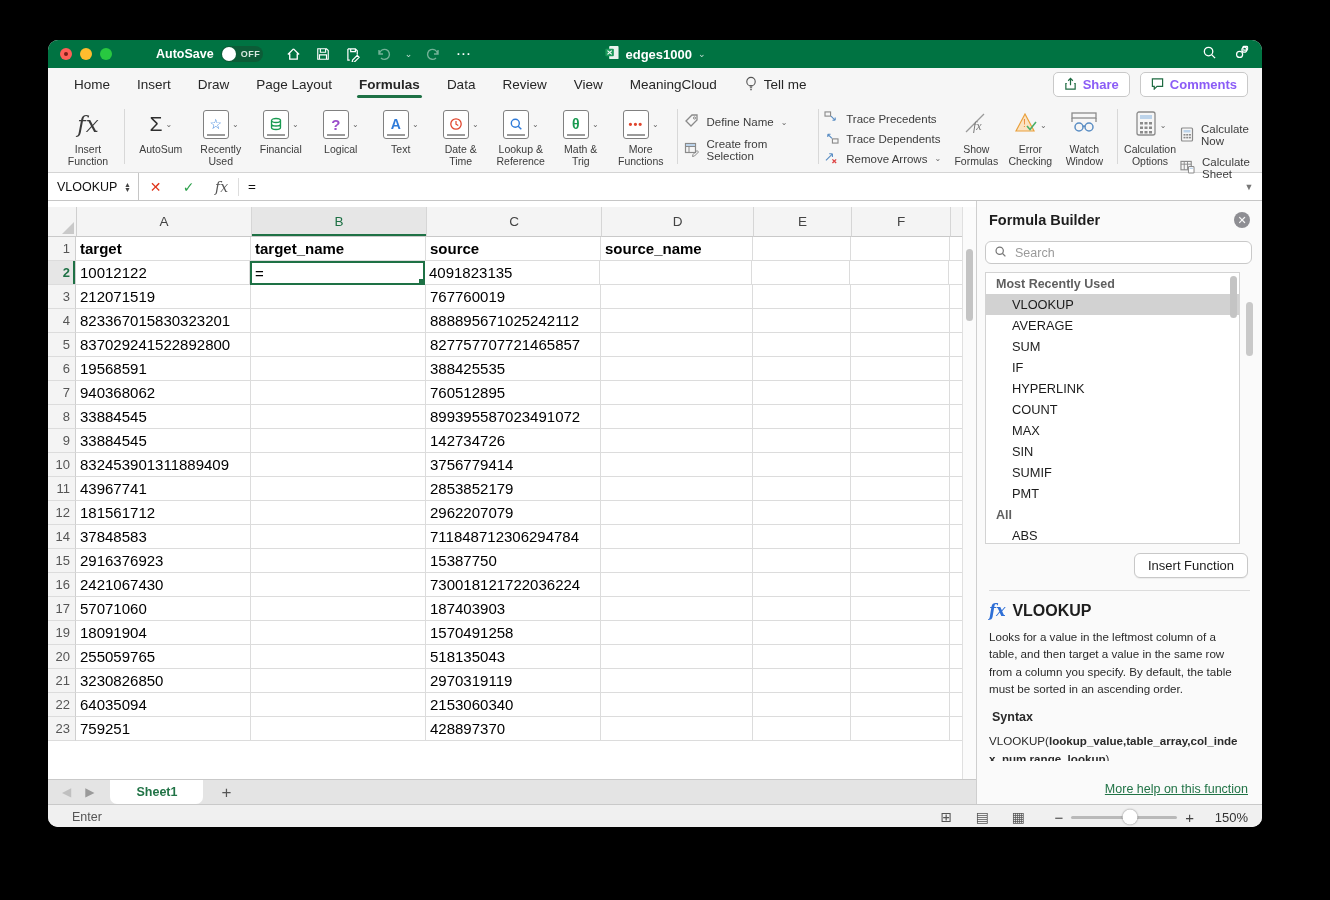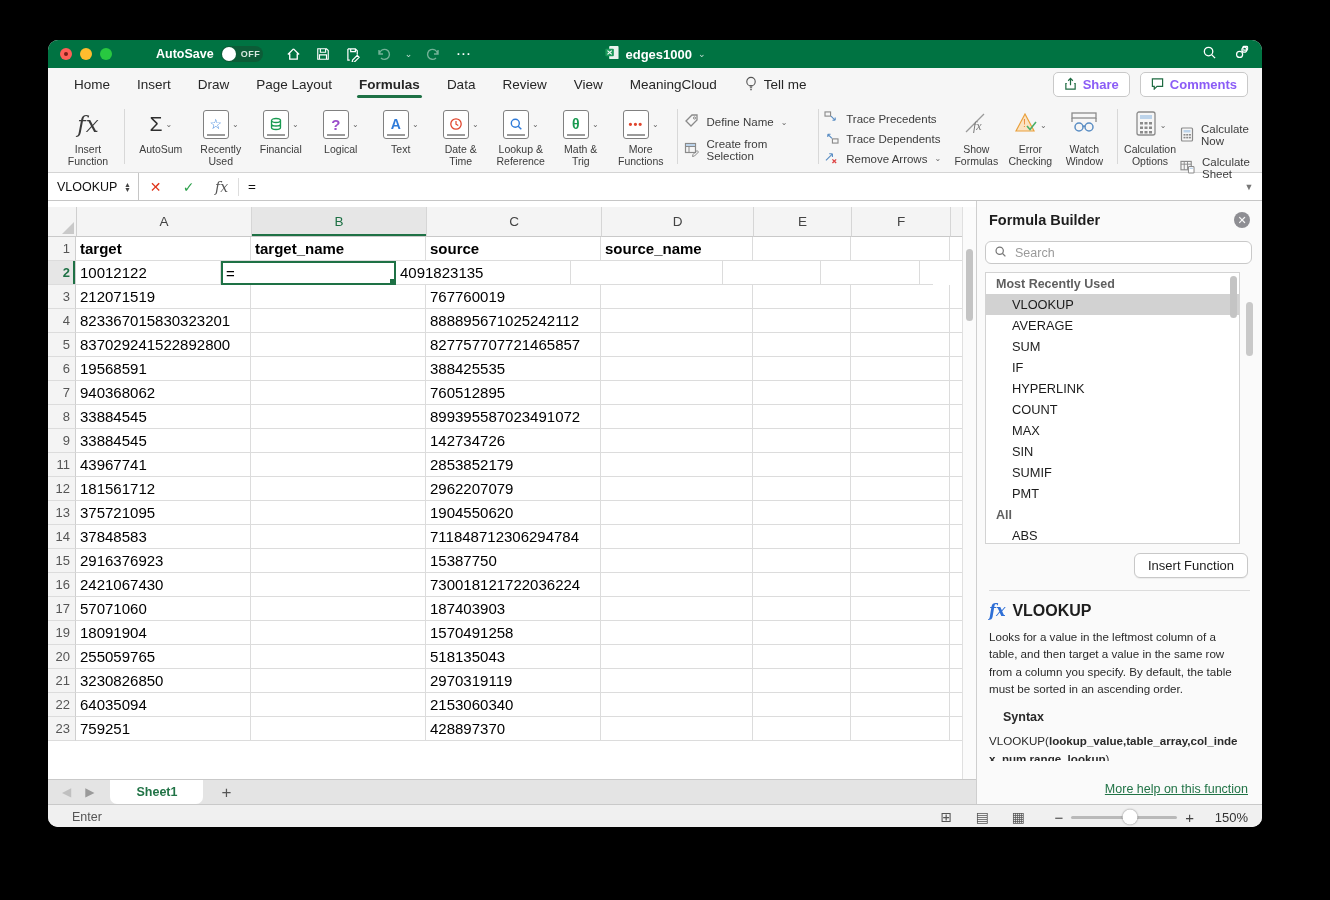--- a/index.html
+++ b/index.html
@@ -110,21 +110,21 @@
   .litem{font-size:12.8px;color:#1c1c1c;padding:3px 0 3px 26px;}
   .litem.sel{background:#d2d2d2;}
   .plist .thumb{position:absolute;top:3px;right:2px;width:7px;height:42px;border-radius:4px;background:#c4c4c4;}
   .pinsert{display:flex;justify-content:flex-end;margin:9px 14px 0 0;}
   .insbtn{background:#fff;border:1px solid #c8c8c8;border-radius:6px;padding:4px 13px;font-size:13px;color:#1c1c1c;box-shadow:0 1px 1px rgba(0,0,0,.06);}
   .phr{height:1px;background:#dcdcdc;margin:12px 12px 0 12px;}
   .pfn{display:flex;align-items:baseline;gap:7px;padding:10px 12px 0 12px;}
   .pfn .fxb{font-family:"DejaVu Serif",serif;font-style:italic;font-size:16px;color:#2f6fd6;font-weight:bold;}
   .pfn .nm{font-size:16px;font-weight:bold;color:#1d1d1d;}
   .pdesc{margin:8px 24px 0 12px;font-size:11.6px;line-height:1.5;color:#2a2a2a;position:relative;height:133px;overflow:hidden;}
-  .pdesc .syn{font-weight:bold;font-size:12.5px;margin:10px 14px 6px;}
+  .pdesc .syn{font-weight:bold;font-size:12.5px;margin:10px 3px 6px;}
   .pdesc .synbody{word-break:break-all;}
   .descsb{position:absolute;top:101px;right:9px;width:7px;height:54px;border-radius:4px;background:#c9c9c9;}
   .phelp{position:absolute;right:14px;bottom:8px;font-size:12.5px;color:#217346;text-decoration:underline;}
 </style>
 </head>
 <body>
 
 <div class="win">
 
   <div class="titlebar">
@@ -508,21 +508,21 @@
               <div class="cell hdr" style="width: 175px;">target</div>
               <div class="cell hdr" style="width: 175px;">target_name</div>
               <div class="cell hdr" style="width: 175px;">source</div>
               <div class="cell hdr" style="width: 152px;">source_name</div>
               <div class="cell hdr" style="width: 98px;"></div>
               <div class="cell hdr" style="width: 99px;"></div>
               <div class="cell" style="width: 13px; border-right: none;"></div>
             </div>
             <div class="grow">
               <div class="rowhdr sel">2</div>
-              <div class="cell" style="width: 145px;">10012122</div>
+              <div class="cell" style="width: 174px;">10012122</div>
               <div class="cell active" style="width: 175px;">=</div>
               <div class="cell" style="width: 175px;">4091823135</div>
               <div class="cell" style="width: 152px;"></div>
               <div class="cell" style="width: 98px;"></div>
               <div class="cell" style="width: 99px;"></div>
               <div class="cell" style="width: 13px; border-right: none;"></div>
             </div>
             <div class="grow">
               <div class="rowhdr">3</div>
               <div class="cell" style="width: 175px;">212071519</div>
@@ -587,44 +587,44 @@
               <div class="rowhdr">9</div>
               <div class="cell" style="width: 175px;">33884545</div>
               <div class="cell" style="width: 175px;"></div>
               <div class="cell" style="width: 175px;">142734726</div>
               <div class="cell" style="width: 152px;"></div>
               <div class="cell" style="width: 98px;"></div>
               <div class="cell" style="width: 99px;"></div>
               <div class="cell" style="width: 13px; border-right: none;"></div>
             </div>
             <div class="grow">
+              <div class="rowhdr">10</div>
+              <div class="cell" style="width: 175px;">832453901311889409</div>
+              <div class="cell" style="width: 175px;"></div>
+              <div class="cell" style="width: 175px;">3756779414</div>
+              <div class="cell" style="width: 152px;"></div>
+              <div class="cell" style="width: 98px;"></div>
+              <div class="cell" style="width: 99px;"></div>
+              <div class="cell" style="width: 13px; border-right: none;"></div>
+            </div>
+            <div class="grow">
               <div class="rowhdr">11</div>
               <div class="cell" style="width: 175px;">43967741</div>
               <div class="cell" style="width: 175px;"></div>
               <div class="cell" style="width: 175px;">2853852179</div>
               <div class="cell" style="width: 152px;"></div>
               <div class="cell" style="width: 98px;"></div>
               <div class="cell" style="width: 99px;"></div>
               <div class="cell" style="width: 13px; border-right: none;"></div>
             </div>
             <div class="grow">
               <div class="rowhdr">12</div>
               <div class="cell" style="width: 175px;">181561712</div>
               <div class="cell" style="width: 175px;"></div>
               <div class="cell" style="width: 175px;">2962207079</div>
-              <div class="cell" style="width: 152px;"></div>
-              <div class="cell" style="width: 98px;"></div>
-              <div class="cell" style="width: 99px;"></div>
-              <div class="cell" style="width: 13px; border-right: none;"></div>
-            </div>
-            <div class="grow">
-              <div class="rowhdr">13</div>
-              <div class="cell" style="width: 175px;">375721095</div>
-              <div class="cell" style="width: 175px;"></div>
-              <div class="cell" style="width: 175px;">1904550620</div>
               <div class="cell" style="width: 152px;"></div>
               <div class="cell" style="width: 98px;"></div>
               <div class="cell" style="width: 99px;"></div>
               <div class="cell" style="width: 13px; border-right: none;"></div>
             </div>
             <div class="grow">
               <div class="rowhdr">14</div>
               <div class="cell" style="width: 175px;">37848583</div>
               <div class="cell" style="width: 175px;"></div>
               <div class="cell" style="width: 175px;">711848712306294784</div>

